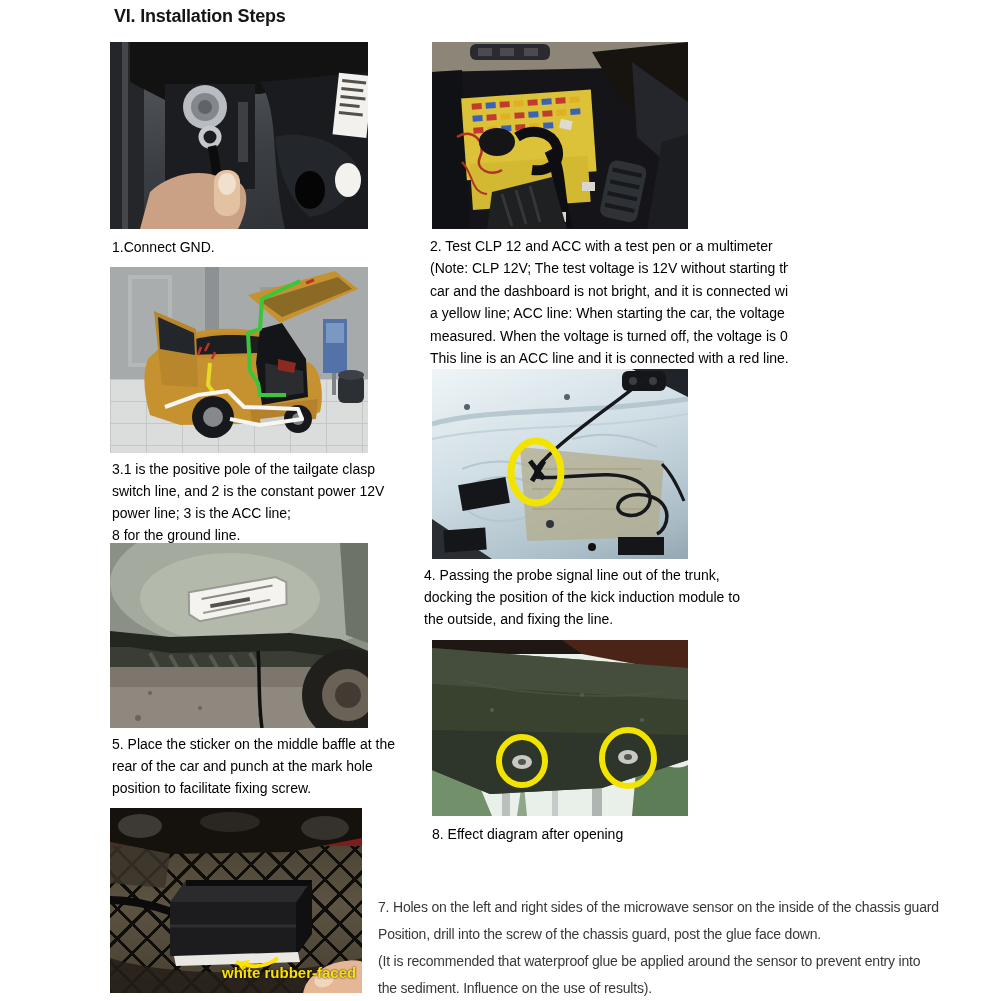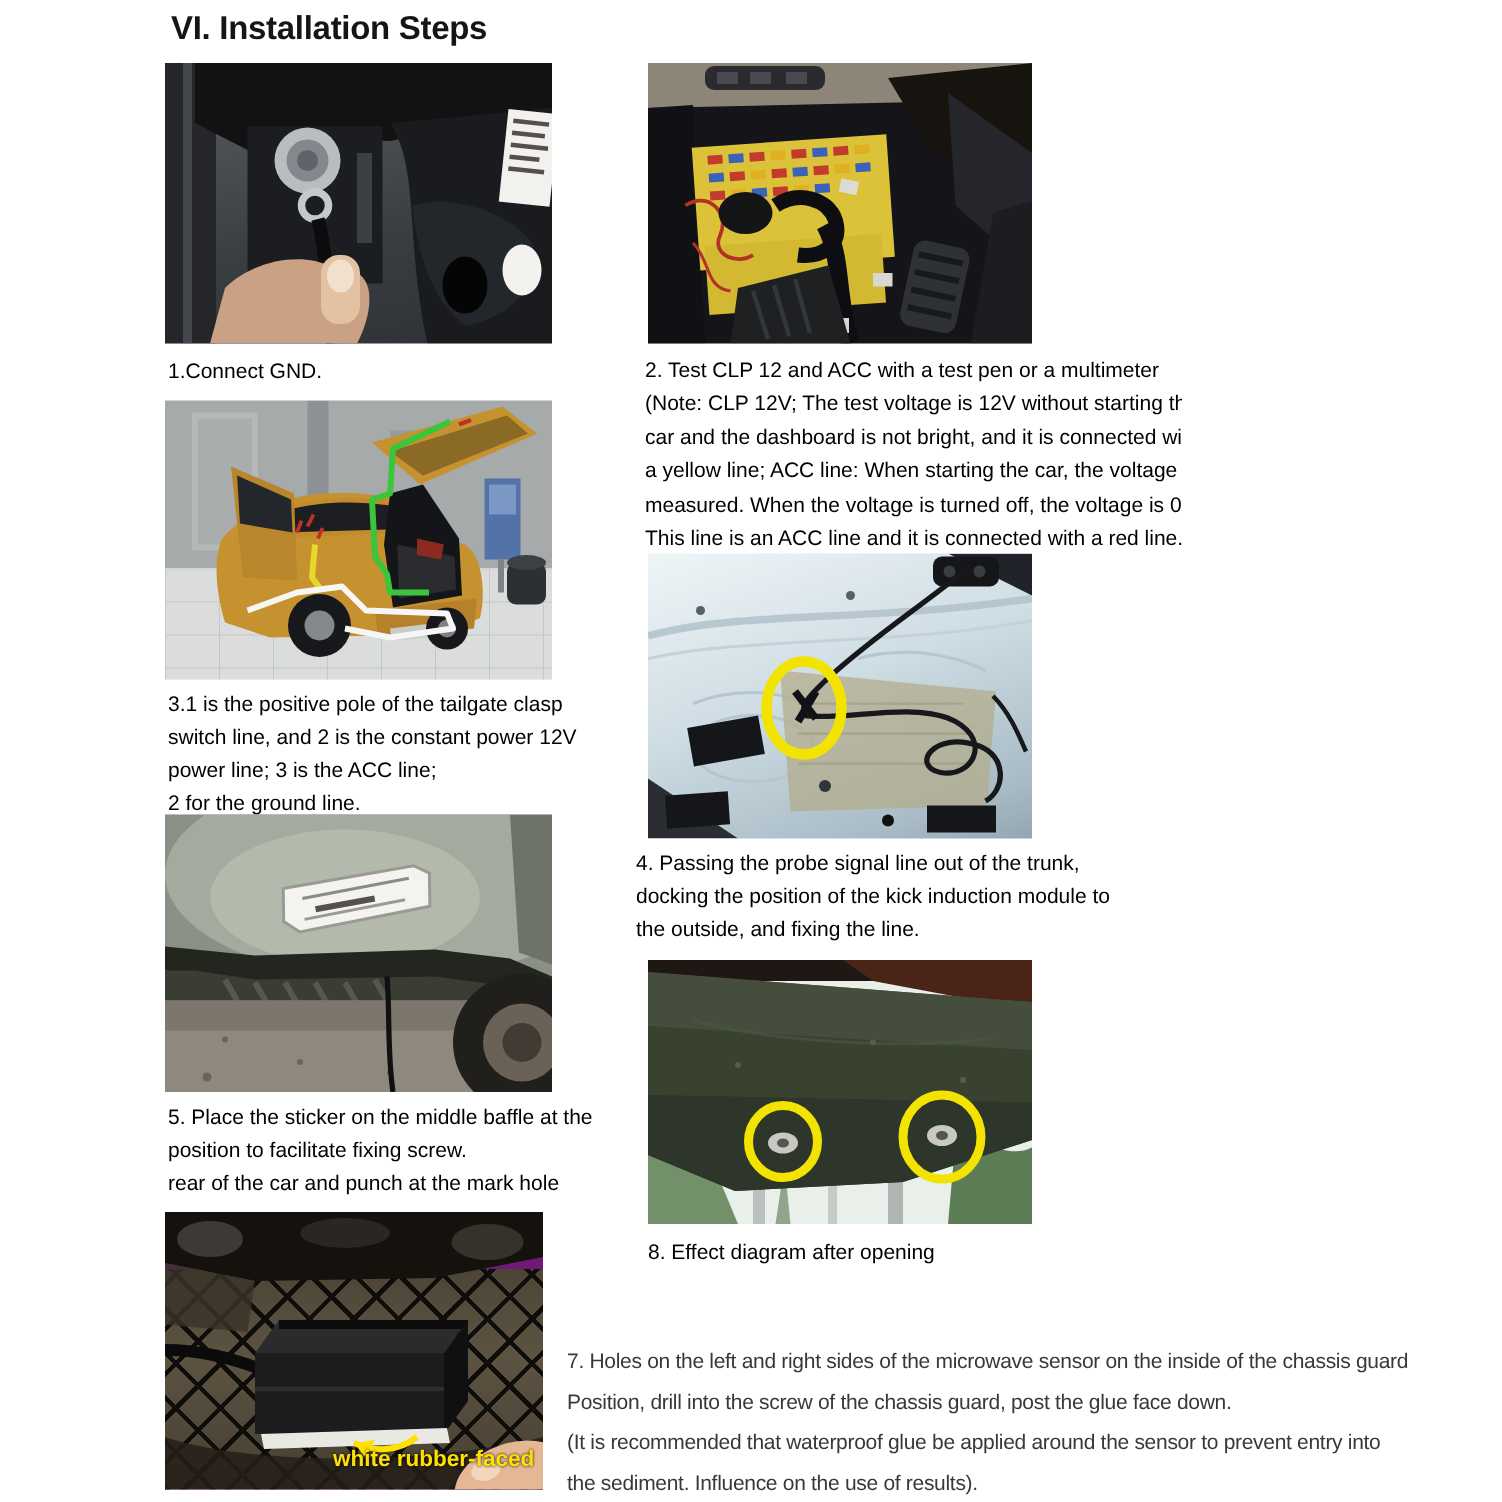--- a/index.html
+++ b/index.html
@@ -2,39 +2,39 @@
 <html><head>
 <meta charset="utf-8">
 <style>
   html,body{margin:0;padding:0;background:#ffffff;}
   body{width:1001px;height:1001px;position:relative;overflow:hidden;
        font-family:"Liberation Sans",sans-serif;color:#3a3a3a;}
   .abs{position:absolute;}
   .photo{position:absolute;overflow:hidden;background:#222;}
   .cap{position:absolute;font-size:14px;color:#000000;line-height:22px;white-space:nowrap;}
   .clip{overflow:hidden;}
-  #page-title{position:absolute;left:114px;top:6px;font-size:22px;font-weight:bold;color:#151515;letter-spacing:-0.2px;}
+  #page-title{position:absolute;left:114px;top:6px;font-size:18px;font-weight:bold;color:#151515;letter-spacing:-0.2px;}
 
   
   #photo1{left:110px;top:42px;width:258px;height:187px;background:linear-gradient(170deg,#5a5e63,#3a3d42 60%,#2e3136);}
   
   #photo2{left:432px;top:42px;width:256px;height:187px;background:#141419;}
   
   #photo3{left:110px;top:267px;width:258px;height:186px;background:linear-gradient(#a6aaab 0 112px,#d9dcda 112px);}
   #photo3 .floor{left:0;top:112px;width:258px;height:74px;
      background-image:linear-gradient(#c3c7c5 1px,transparent 1px),linear-gradient(90deg,#c3c7c5 1px,transparent 1px);
      background-size:36px 22px;background-color:#dadddb;}
   
   #photo4{left:432px;top:369px;width:256px;height:190px;background:linear-gradient(160deg,#eff5f7,#cfdde4 45%,#a9bcc6 85%,#93a6b1);}
   
   #photo5{left:110px;top:543px;width:258px;height:185px;background:linear-gradient(#8f948a,#7b8076);}
   
   #photo6{left:432px;top:640px;width:256px;height:176px;background:#e9efe9;}
   
-  #photo7{left:110px;top:808px;width:252px;height:185px;background:#701a75;}
+  #photo7{left:110px;top:808px;width:252px;height:185px;background:#7f1d1d;}
   #photo7 .mud{left:0;top:38px;width:252px;height:147px;
      background:
        repeating-linear-gradient(45deg,#0f0d0a 0 3px,rgba(0,0,0,0) 3px 21px),
        repeating-linear-gradient(-45deg,#0f0d0a 0 3px,rgba(0,0,0,0) 3px 21px),
        linear-gradient(180deg,#4c4536,#5c5342 40%,#463e31);}
   #photo7 .sensor-label{position:absolute;left:112px;top:156px;color:#ffe100;font-weight:bold;
      font-size:15px;white-space:nowrap;text-shadow:0 0 2px #000;}
 
   
   #cap1{left:112px;top:236px;}
@@ -211,21 +211,21 @@
 
     <path d="M190,14 L152,32 L150,62 L138,66 L140,104 L148,116 L150,128 L176,128" stroke="#3cc53c" stroke-width="4" fill="none" stroke-linejoin="round"></path>
 
     <path d="M55,140 L88,128 L118,124 L126,132 L134,140 L188,142 L192,152 L150,158 L120,152" stroke="#f6f6f4" stroke-width="4" fill="none" stroke-linejoin="round"></path>
   </svg>
 </div>
 <div id="cap3" class="cap">
   <div>3.1 is the positive pole of the tailgate clasp</div>
   <div>switch line, and 2 is the constant power 12V</div>
   <div>power line; 3 is the ACC line;</div>
-  <div>2 for the ground line.</div>
+  <div>8 for the ground line.</div>
 </div>
 
 <div id="photo4" class="photo">
   <svg width="256" height="190" viewBox="0 0 256 190">
 
     <path d="M0,55 C60,38 150,46 256,30" stroke="#aebfc8" stroke-width="5" fill="none" opacity="0.8"></path>
     <path d="M0,70 C70,55 160,62 256,45" stroke="#c3d2da" stroke-width="2" fill="none"></path>
     <path d="M30,100 C60,88 90,92 110,102 M140,70 C170,62 200,66 225,78" stroke="#b6c6cf" stroke-width="2" fill="none"></path>
     <ellipse cx="70" cy="130" rx="40" ry="22" fill="none" stroke="#b6c6cf" stroke-width="2"></ellipse>
 
@@ -291,22 +291,22 @@
     <g transform="rotate(-6 130 58)">
       <path d="M80,44 L168,38 L178,44 L176,66 L88,74 L78,66 Z" fill="#f4f3ef" stroke="#9a9a94" stroke-width="2"></path>
       <path d="M92,52 L164,46" stroke="#8a8a84" stroke-width="2"></path>
       <path d="M100,60 L140,57" stroke="#55514b" stroke-width="4"></path>
       <path d="M92,66 L160,60" stroke="#9a9a94" stroke-width="2"></path>
     </g>
   </svg>
 </div>
 <div id="cap5" class="cap">
   <div>5. Place the sticker on the middle baffle at the</div>
+  <div>rear of the car and punch at the mark hole</div>
   <div>position to facilitate fixing screw.</div>
-  <div>rear of the car and punch at the mark hole</div>
 </div>
 
 <div id="photo6" class="photo">
   <svg width="256" height="176" viewBox="0 0 256 176">
 
     <rect x="0" y="110" width="256" height="66" fill="#e9efe9"></rect>
     <path d="M0,176 L0,130 C20,120 30,150 45,140 L60,176 Z" fill="#72906a"></path>
     <path d="M200,176 L205,120 C220,112 235,135 256,125 L256,176 Z" fill="#5d7d56"></path>
     <rect x="70" y="125" width="8" height="51" fill="#b9c0bd"></rect>
     <rect x="120" y="132" width="6" height="44" fill="#c4cbc8"></rect>

